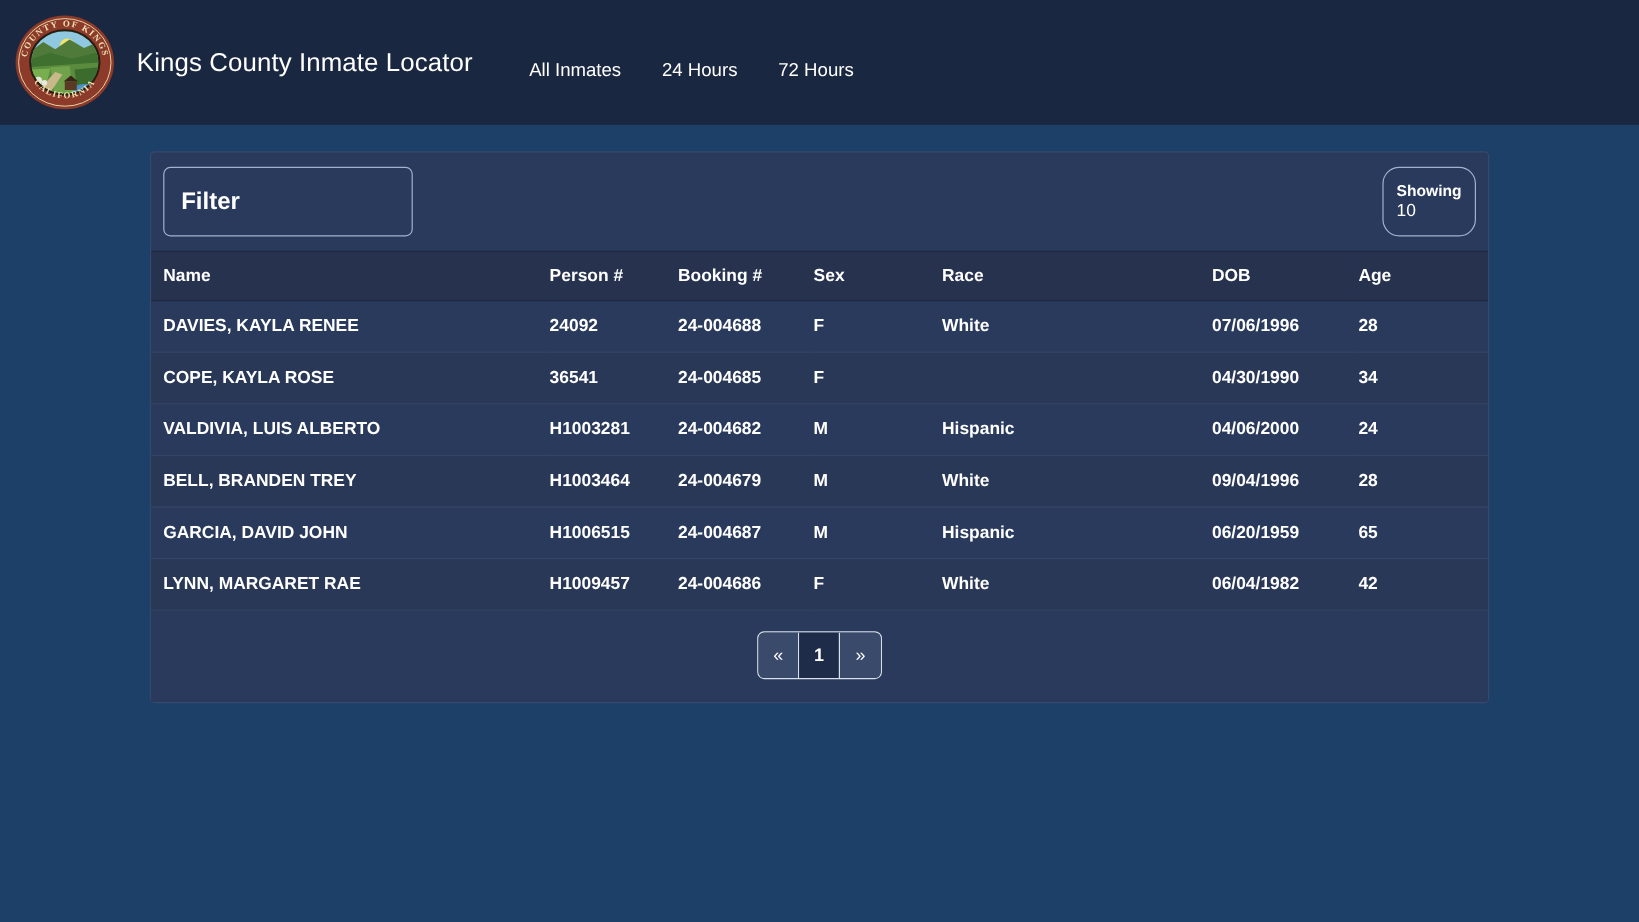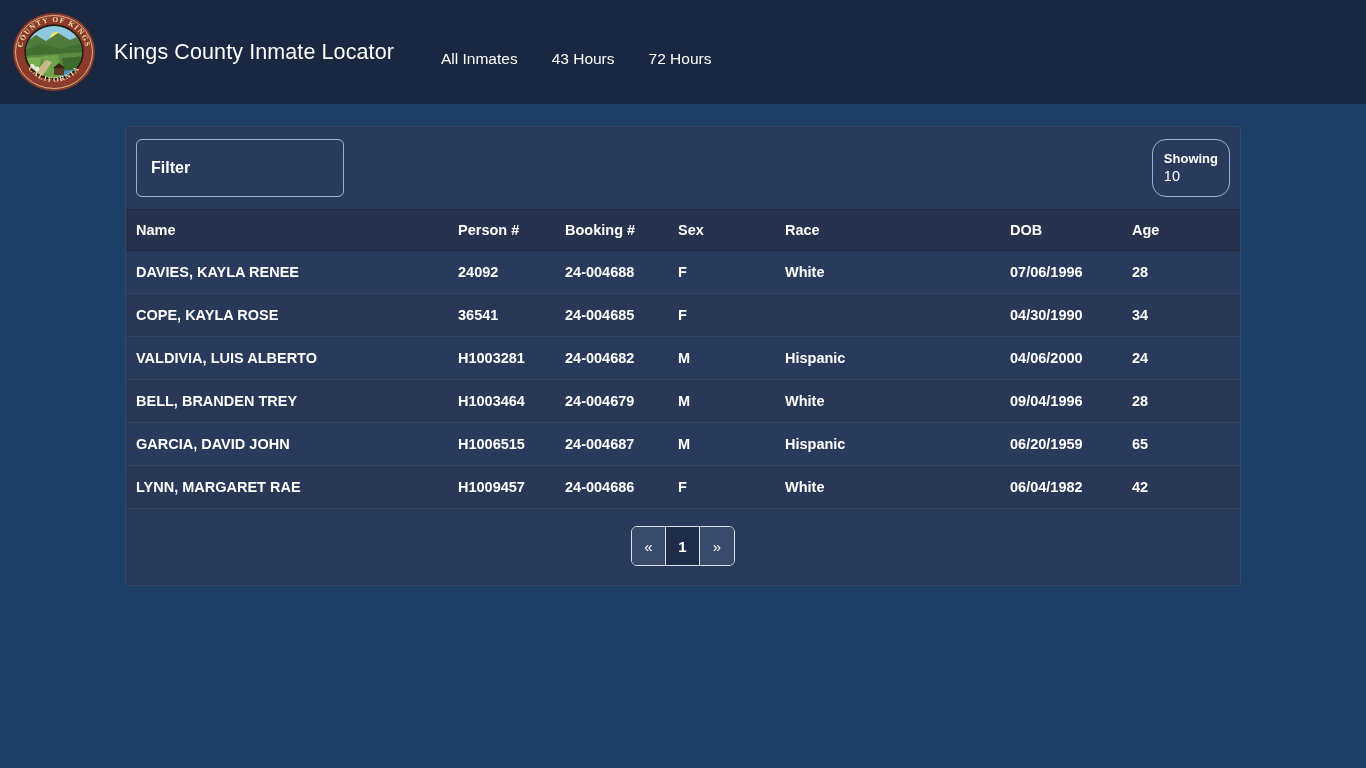--- a/index.html
+++ b/index.html
@@ -106,21 +106,21 @@
     height: 58px;
     border: 1px solid #9fb3cc;
     border-radius: 6px;
     background: transparent;
     display: flex;
     align-items: center;
     padding: 0 14px;
     cursor: text;
   }
   .filter-label {
-    font-size: 16px;
+    font-size: 20px;
     font-weight: bold;
     color: #ffffff;
   }
   .showing-box {
     min-width: 72px;
     height: 58px;
     border: 1px solid #9fb3cc;
     border-radius: 14px;
     background: transparent;
     display: flex;
@@ -254,21 +254,21 @@
       <text font-family="'Liberation Serif', serif" font-size="7.4" font-weight="bold" fill="#f0e0b0" letter-spacing="1.3">
         <textPath href="#seal-arc-bot" startOffset="50%" text-anchor="middle">CALIFORNIA</textPath>
       </text>
     </svg>
   </div>
 
   <div class="brand-title">Kings County Inmate Locator</div>
 
   <div class="nav-links">
     <a class="nav-link" href="#">All Inmates</a>
-    <a class="nav-link" href="#">43 Hours</a>
+    <a class="nav-link" href="#">24 Hours</a>
     <a class="nav-link" href="#">72 Hours</a>
   </div>
 </div>
 
 <div class="page-wrap">
   <div class="card">
 
 
     <div class="controls">
       <div class="filter-box">

